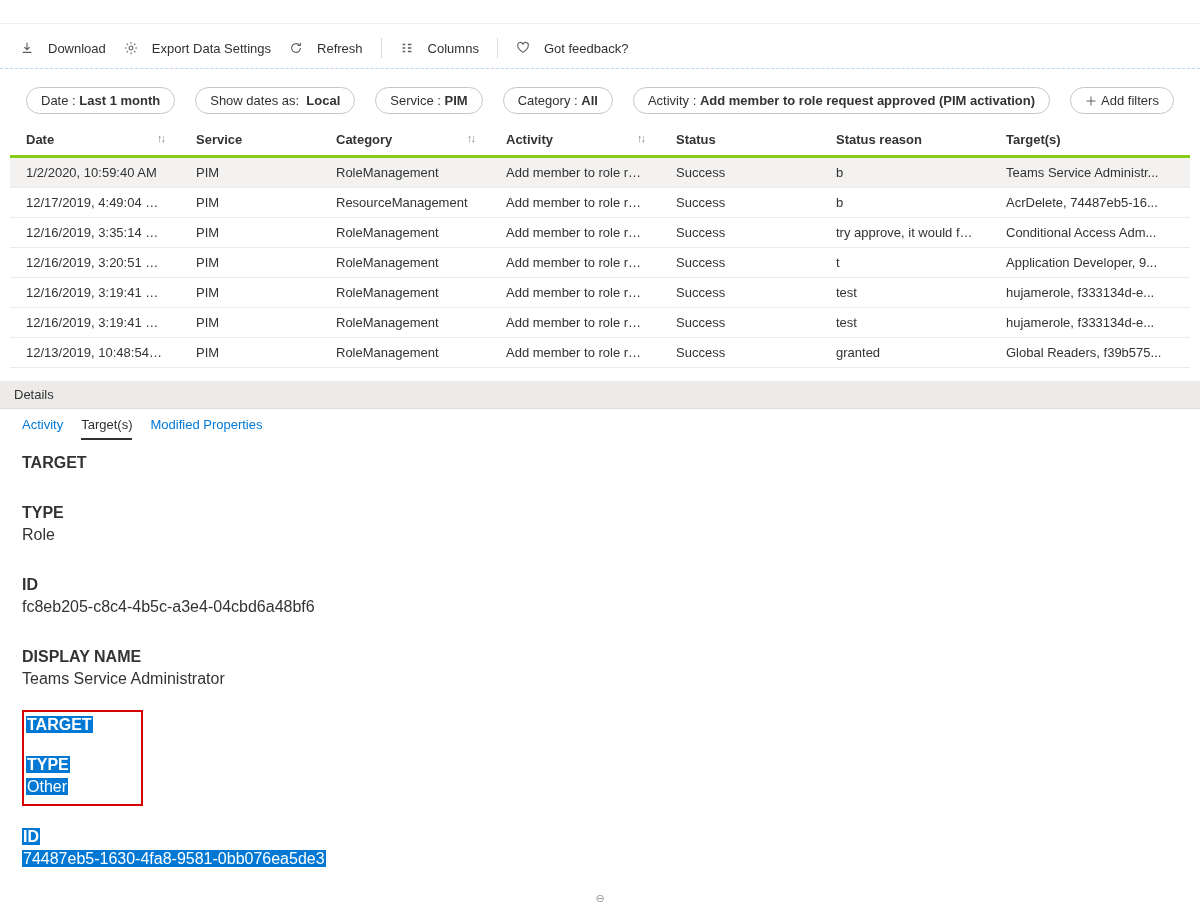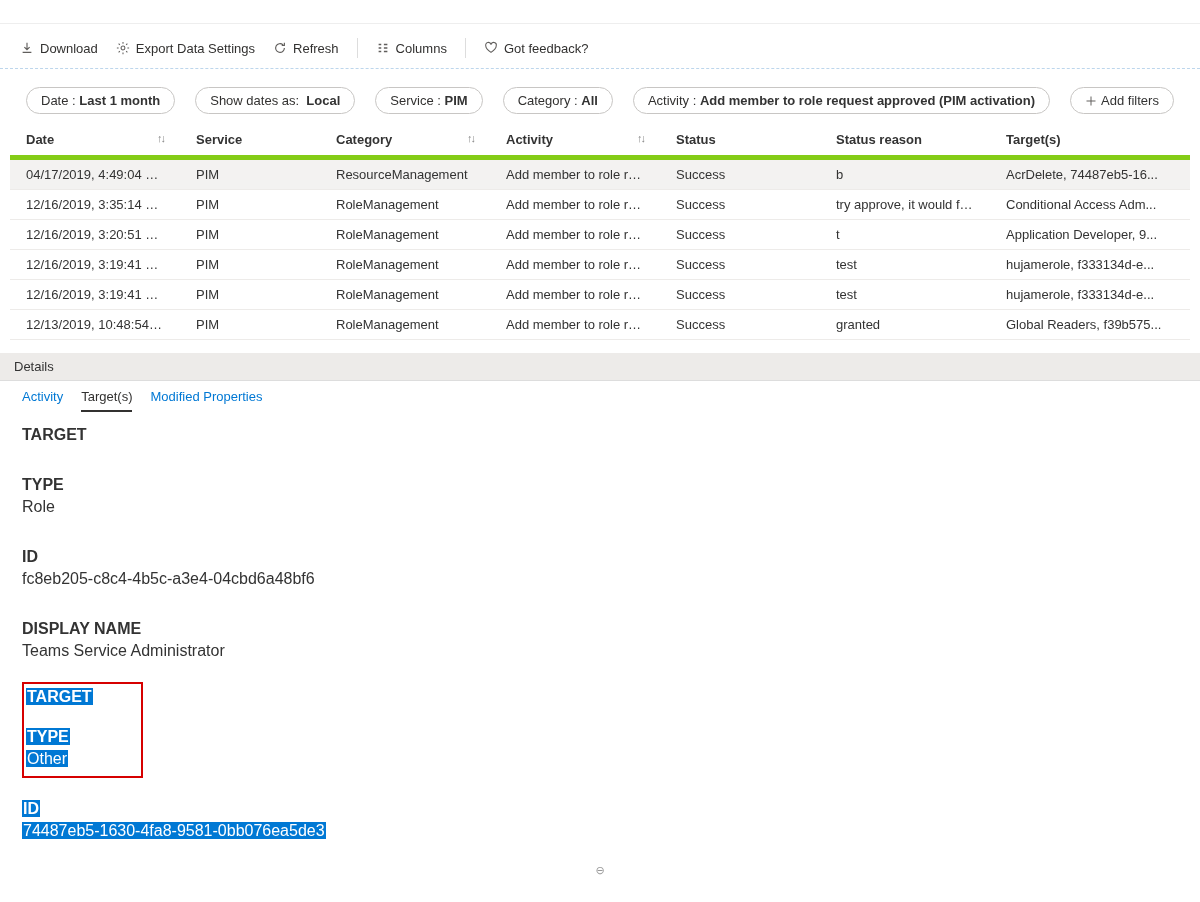--- a/index.html
+++ b/index.html
@@ -16,21 +16,21 @@
     display: flex;
     align-items: center;
     padding: 10px 20px;
     gap: 18px;
     border-bottom: 1px dashed #bdd6ec;
     color: #323130;
   }
   .toolbar .tbtn {
     display: inline-flex;
     align-items: center;
-    gap: 6px;
+    gap: 14px;
     cursor: pointer;
   }
   .toolbar .tbtn svg { stroke:#605e5c; }
   .toolbar .divider {
     width: 1px; height: 20px; background:#ddd;
   }
   .filters {
     display: flex;
     flex-wrap: wrap;
     gap: 20px;
@@ -51,21 +51,21 @@
     width: calc(100% - 20px);
     margin-left: 10px;
     border-collapse: collapse;
     table-layout: fixed;
   }
   table.grid th {
     text-align: left;
     font-weight: 600;
     padding: 8px 16px 8px 16px;
     font-size: 13px;
-    border-bottom: 5px solid #84cc16;
+    border-bottom: 3px solid #84cc16;
     white-space: nowrap;
   }
   .sorticons { float:right; color:#888; font-size:11px; letter-spacing:-2px;}
   table.grid td {
     padding: 7px 16px;
     border-bottom: 1px solid #edebe9;
     white-space: nowrap;
     overflow: hidden;
     text-overflow: ellipsis;
     font-size: 13px;
@@ -176,21 +176,30 @@
       <th><span>Service</span></th>
       <th><span>Category</span><span class="sorticons">↑↓</span></th>
       <th><span>Activity</span><span class="sorticons">↑↓</span></th>
       <th><span>Status</span></th>
       <th><span>Status reason</span></th>
       <th><span>Target(s)</span></th>
     </tr>
   </thead>
   <tbody id="grid-body">
       <tr>
-        <td>04/17/2019, 4:49:04 PM</td>
+        <td>1/2/2020, 10:59:40 AM</td>
+        <td>PIM</td>
+        <td>RoleManagement</td>
+        <td>Add member to role req...</td>
+        <td>Success</td>
+        <td>b</td>
+        <td>Teams Service Administr...</td>
+      </tr>
+      <tr>
+        <td>12/17/2019, 4:49:04 PM</td>
         <td>PIM</td>
         <td>ResourceManagement</td>
         <td>Add member to role req...</td>
         <td>Success</td>
         <td>b</td>
         <td>AcrDelete, 74487eb5-16...</td>
       </tr>
       <tr>
         <td>12/16/2019, 3:35:14 PM</td>
         <td>PIM</td>

